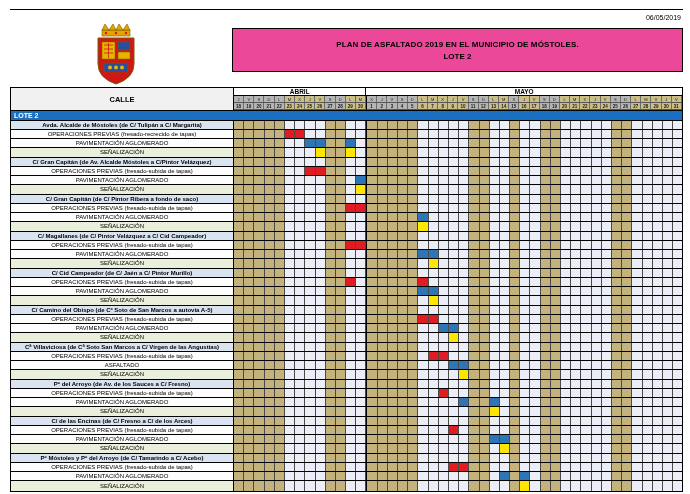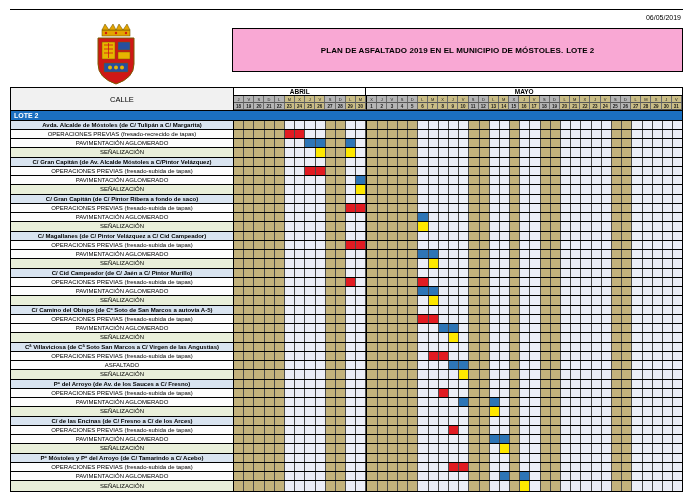--- a/index.html
+++ b/index.html
@@ -2,27 +2,27 @@
 <html><head>
 <meta charset="utf-8">
 <style>
   *{box-sizing:border-box;margin:0;padding:0}
   body{background:#e8e8e8;font-family:"Liberation Sans",sans-serif}
   .page{position:relative;width:690px;height:494px;background:#ffffff;overflow:hidden}
   .toprule{position:absolute;left:10px;top:9px;width:673px;border-top:1.5px solid #000}
   .doc-date{position:absolute;top:14px;right:9px;font-size:7px;color:#000}
   .logo{position:absolute;left:94px;top:22px;width:44px;height:64px}
   .titlebox{position:absolute;left:232px;top:28px;width:451px;height:44px;border:1.5px solid #000;
-    display:flex;flex-direction:row;align-items:center;justify-content:center;gap:3px;background:#f9a8d4}
+    display:flex;flex-direction:column;align-items:center;justify-content:center;gap:3px;background:#ec4899}
   .t1{font-size:8px;font-weight:bold;text-align:center;letter-spacing:.1px}
   .t2{font-size:8px;font-weight:bold}
   .ptable{position:absolute;left:10px;top:87px;width:673px;border:1px solid #000;background:#fff}
   .hdr{display:flex;height:23px;border-bottom:1px solid #000}
   .calle{width:223px;border-right:1px solid #000;background:#f1f1f1;display:flex;align-items:center;
-    justify-content:center;font-size:7.5px;font-weight:normal}
+    justify-content:center;font-size:7.5px;font-weight:bold}
   .dayhdr{flex:1;display:flex;flex-direction:column}
   .mrow{display:flex;height:8px;border-bottom:1px solid #000}
   .mcell{border-right:1px solid #000;display:flex;align-items:center;justify-content:center;
     font-size:6.5px;font-weight:bold;background:#fff;overflow:hidden}
   .mcell:last-child{border-right:none}
   .lrow,.nrow{display:flex;flex:1}
   .hcell{flex:1;border-right:1px solid #6b6b6b;border-bottom:1px solid #555;display:flex;align-items:center;
     justify-content:center;font-size:4px;color:#1a1a1a;background:#cabd86;overflow:hidden}
   .nrow .hcell{font-size:4.5px;font-weight:bold}
   .hcell.nw{background:#b5b5b5}

